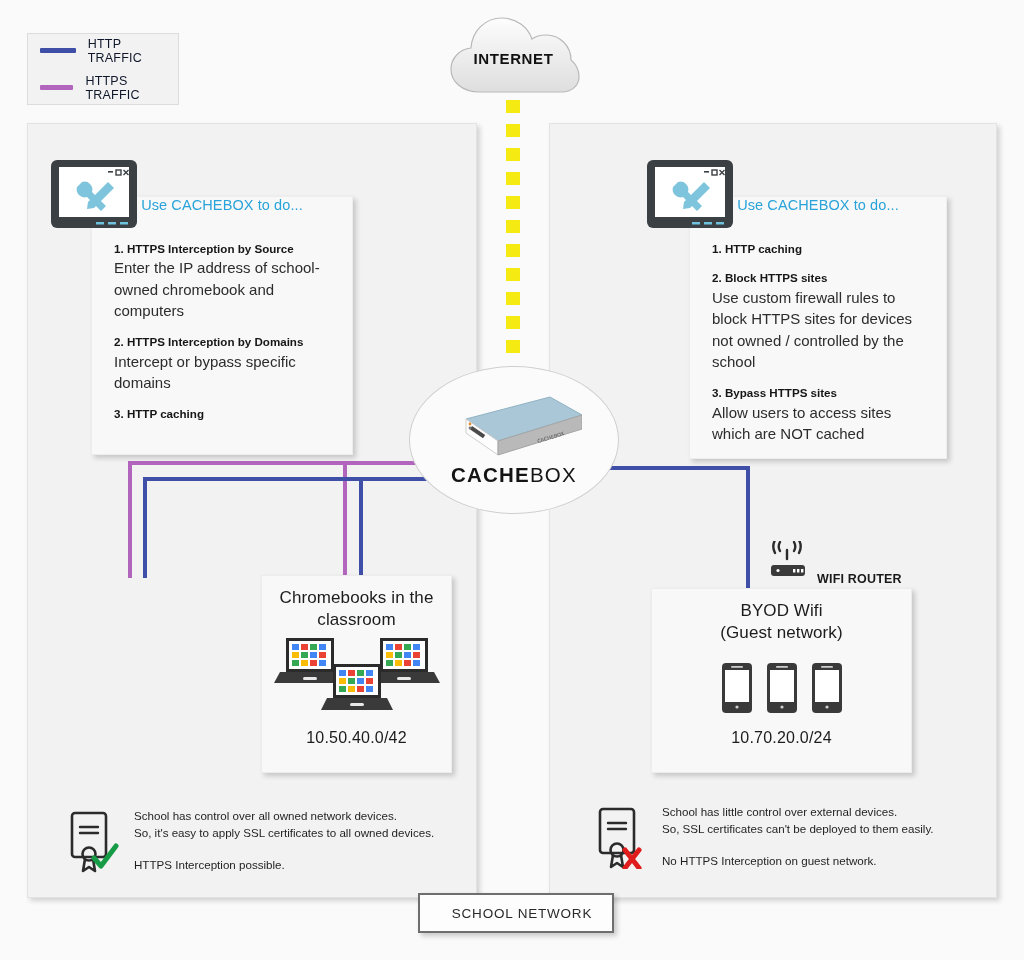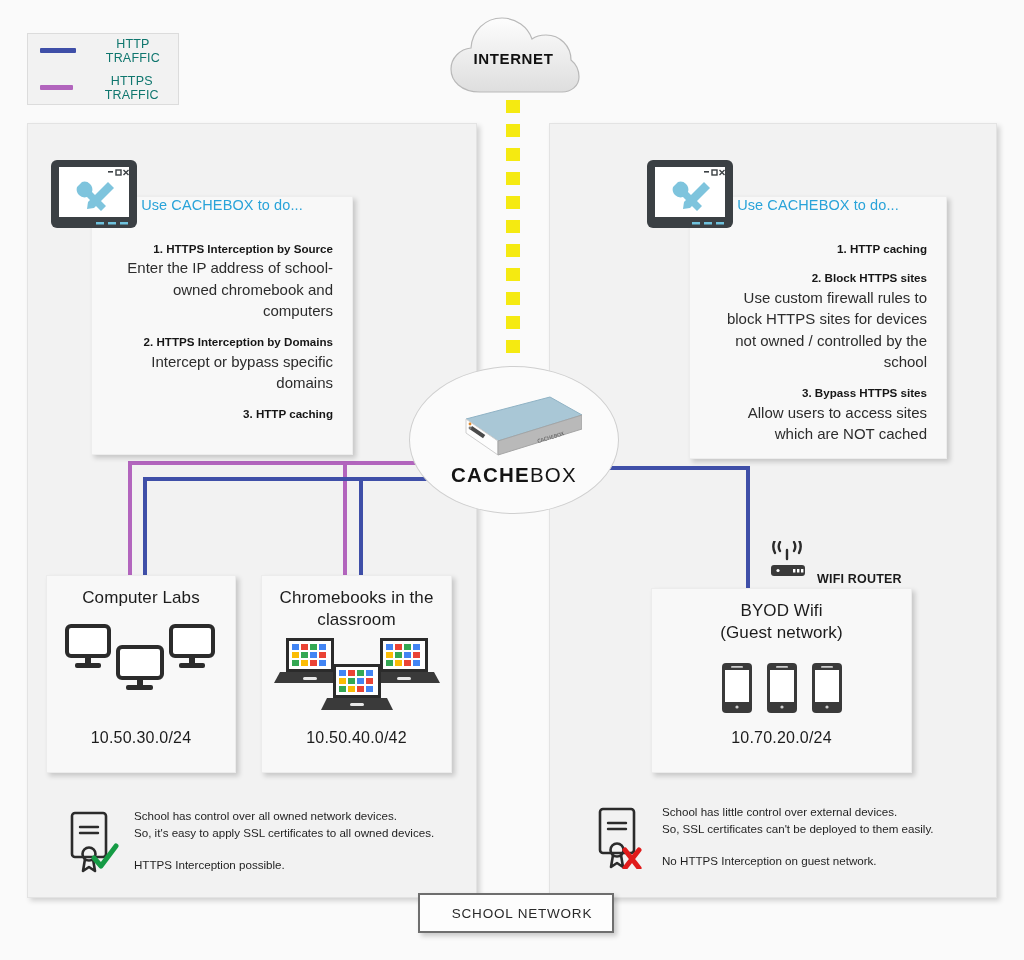--- a/index.html
+++ b/index.html
@@ -13,21 +13,21 @@
 
   
   .legend{
     position:absolute;left:27px;top:33px;width:152px;height:72px;
     background:#f2f2f2;border:1px solid #dcdcdc;
     display:flex;flex-direction:column;justify-content:center;gap:9px;
     padding-left:12px;box-sizing:border-box;
   }
   .legend-row{display:flex;align-items:center;gap:12px;}
   .swatch{width:36px;height:5px;border-radius:1px;display:block;}
-  .legend-label{font-size:12.5px;letter-spacing:.2px;color:#0f766e;font-weight:400;text-align:center;}
+  .legend-label{font-size:12.5px;letter-spacing:.2px;color:#0f172a;font-weight:400;}
 
   
   .panel{
     position:absolute;background:#f2f2f2;border:1px solid #e3e3e3;
     box-shadow:3px 3px 5px rgba(0,0,0,.16);
   }
   #panel-left{left:27px;top:123px;width:448px;height:773px;}
   #panel-right{left:549px;top:123px;width:446px;height:773px;}
 
   
@@ -64,21 +64,21 @@
     position:absolute;background:#f8f8f8;border:1px solid #ededed;
     box-shadow:3px 3px 5px rgba(0,0,0,.18);z-index:4;
   }
   #info-left{left:91px;top:196px;width:260px;height:257px;}
   #info-right{left:689px;top:196px;width:256px;height:261px;}
   .info-head{
     color:#29a3d9;font-size:14.5px;text-align:center;
     letter-spacing:.1px;
   }
   .info-body{padding:28px 19px 0 22px;}
-  .item{margin-bottom:13px;text-align:right;}
+  .item{margin-bottom:13px;}
   .item .t{font-size:11.6px;font-weight:bold;color:#161616;line-height:1.42;}
   .item .d{font-size:15px;color:#2c2c2c;line-height:1.42;}
 
   
   .netbox{
     position:absolute;background:#f8f8f8;border:1px solid #ececec;
     box-shadow:3px 3px 5px rgba(0,0,0,.18);z-index:4;
     text-align:center;
   }
   #net-labs{left:46px;top:575px;width:188px;height:196px;}
@@ -266,41 +266,20 @@
         <div class="t">2. Block HTTPS sites</div>
         <div class="d">Use custom firewall rules to block HTTPS sites for devices not owned / controlled by the school</div>
       </div>
       <div class="item">
         <div class="t">3. Bypass HTTPS sites</div>
         <div class="d">Allow users to access sites which are NOT cached</div>
       </div>
     </div>
   </div>
 
-  <div class="netbox" id="net-labs">
-    <div class="nb-title">Computer Labs</div>
-    <div class="nb-art" style="top:44px">
-      <svg width="160" height="82" viewBox="0 0 160 82" style="display:block;margin:0 auto">
-        <g fill="none" stroke="#2b2b2b" stroke-width="4">
-          <rect x="6" y="6" width="42" height="30" rx="4" fill="#fff"></rect>
-          <rect x="110" y="6" width="42" height="30" rx="4" fill="#fff"></rect>
-          <rect x="57" y="27" width="44" height="31" rx="4" fill="#fff"></rect>
-        </g>
-        <g fill="#2b2b2b">
-          <rect x="24" y="36" width="6" height="8"></rect>
-            <rect x="14" y="43" width="26" height="5" rx="2"></rect>
-          <rect x="128" y="36" width="6" height="8"></rect>
-            <rect x="118" y="43" width="26" height="5" rx="2"></rect>
-          <rect x="76" y="58" width="6" height="8"></rect>
-            <rect x="65" y="65" width="27" height="5" rx="2"></rect>
-        </g>
-      </svg>
-    </div>
-    <div class="nb-ip">10.50.30.0/24</div>
-  </div>
 
   <div class="netbox" id="net-chrome">
     <div class="nb-title">Chromebooks in the classroom</div>
     <div class="nb-art" style="top:60px">
       <svg width="170" height="78" viewBox="0 0 170 78" style="display:block;margin:0 auto">
         <g>
 
           <rect x="14" y="2" width="48" height="34" fill="#2b2b2b"></rect>
           <rect x="17" y="5" width="42" height="28" fill="#fff"></rect>
           <g>

